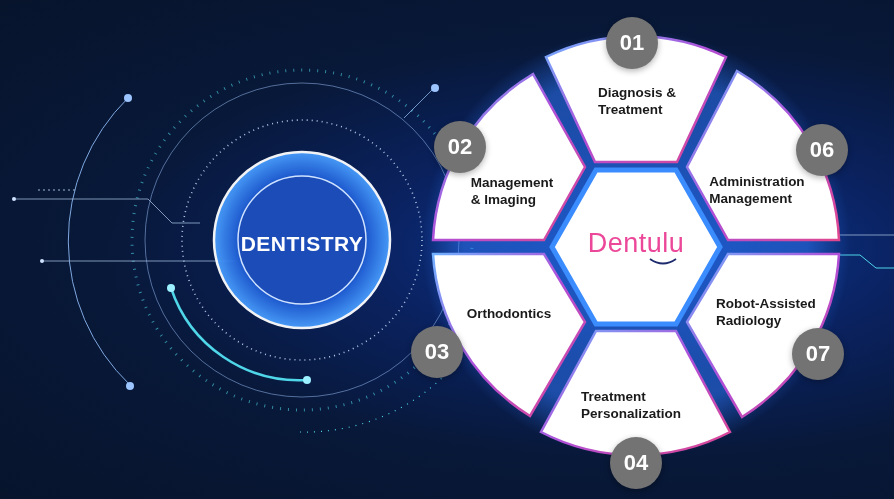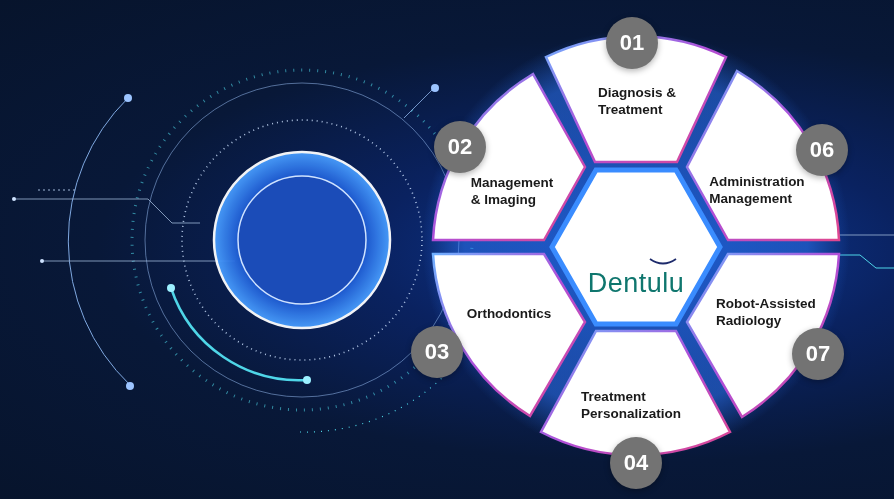--- a/index.html
+++ b/index.html
@@ -5,21 +5,21 @@
   html, body { margin:0; padding:0; }
   body { width:894px; height:499px; overflow:hidden; position:relative;
     background: radial-gradient(ellipse at 640px 250px, #0d3a9a 0%, #0a2260 30%, #081838 60%, #07142c 100%);
     font-family: "Liberation Sans", sans-serif; }
   #scene { position:absolute; left:0; top:0; width:894px; height:499px; }
   .label { position:absolute; text-align:left; font-weight:bold; color:#1a1a1a; font-size:13.5px; line-height:17px; transform:translate(-50%,-50%); white-space:nowrap; }
   .badge { position:absolute; width:52px; height:52px; border-radius:50%; background:#737373;
     color:#fff; font-weight:bold; font-size:22px; display:flex; align-items:center; justify-content:center;
     transform:translate(-50%,-50%); box-shadow:0 2px 6px rgba(0,0,0,0.3); }
   .hub-title { position:absolute; left:302px; top:244px; transform:translate(-50%,-50%); color:#fff; font-weight:bold; font-size:21px; line-height:24px; text-align:center; letter-spacing:0.5px; white-space:nowrap; }
-  .brand { position:absolute; left:636px; top:243px; transform:translate(-50%,-50%); color:#0f766e; font-size:27px; letter-spacing:0.5px;margin-top:40px; }
+  .brand { position:absolute; left:636px; top:243px; transform:translate(-50%,-50%); color:#ec4899; font-size:27px; letter-spacing:0.5px; }
 </style>
 </head>
 <body>
 
 <svg id="scene" viewBox="0 0 894 499" xmlns="http://www.w3.org/2000/svg">
   <defs>
     <radialGradient id="hubGlow" cx="50%" cy="50%" r="50%">
       <stop offset="0%" stop-color="#1a4fc2"></stop>
       <stop offset="70%" stop-color="#1a55d0"></stop>
       <stop offset="100%" stop-color="#4aa0ff"></stop>
@@ -79,20 +79,21 @@
 
     <path d="M 728 240 L 839 240 A 205 205 0 0 0 737 71 L 687 167 Z"></path>
   </g>
 
   <polygon points="596,170 676,170 720,247 676,324 596,324 552,247" fill="#ffffff" stroke="#3a8cff" stroke-width="5"></polygon>
 
   <path d="M 650 259 Q 663 268 676 259" fill="none" stroke="#1d2a6b" stroke-width="1.8"></path>
 </svg>
 
 <div class="hub-title">
+  <div>DENTISTRY</div>
 </div>
 
 <div class="brand">Dentulu</div>
 
 <div class="label" style="left:637px;top:101px;">
   <div>Diagnosis &amp;</div>
   <div>Treatment</div>
 </div>
 <div class="label" style="left:512px;top:191px;">
   <div>Management</div>

